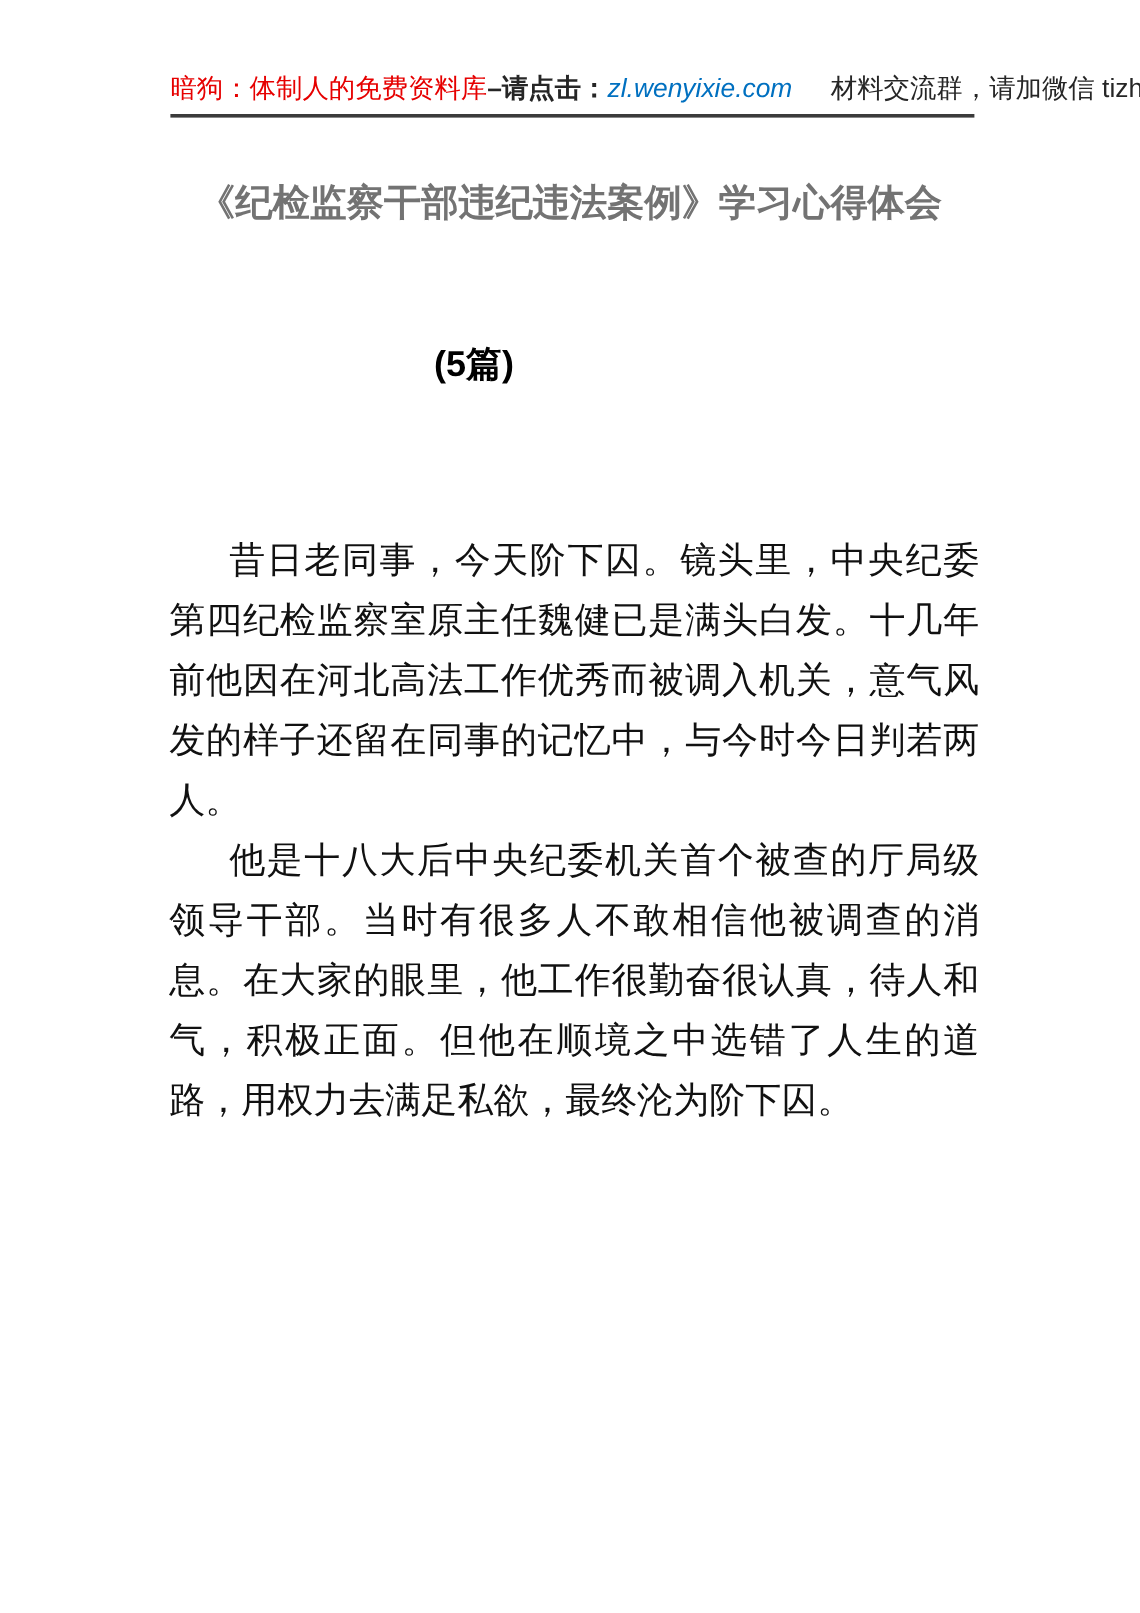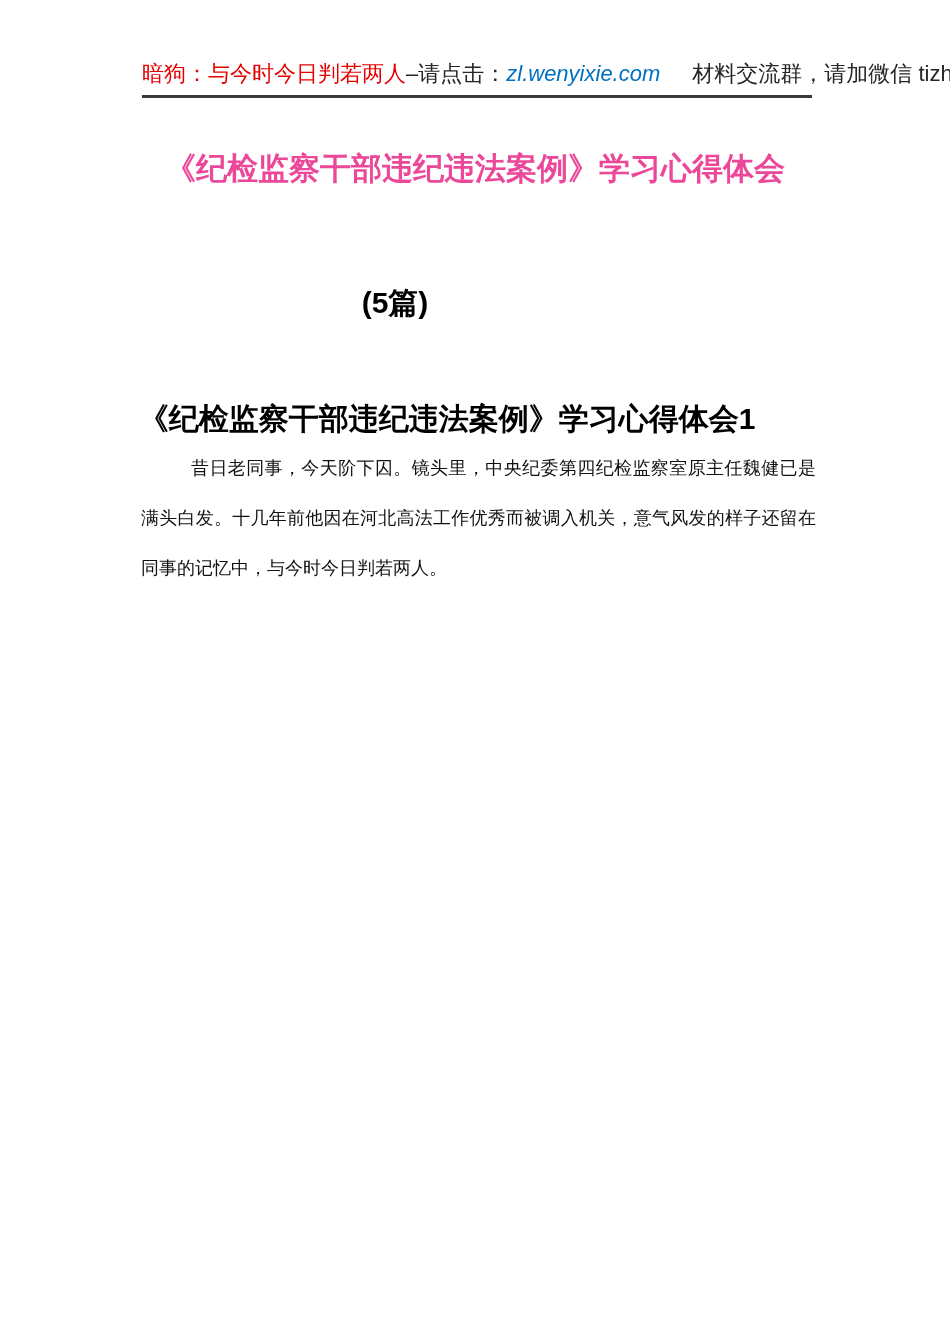--- a/index.html
+++ b/index.html
@@ -31,39 +31,39 @@
     left: 142px;
     width: 670px;
     padding-bottom: 7px;
     border-bottom: 3px solid var(--rule);
     font-size: 22px;
     line-height: 28px;
     white-space: nowrap;
     color: var(--header_text);
   }
   .promo-site-name { color: var(--red); }
-  .promo-click-label { color: var(--header_text); }
+  .promo-click-label { color: var(--header_text); font-weight: bold; }
   .promo-link {
     color: var(--link);
     text-decoration: none;
     cursor: pointer;
     font-style: italic;
   }
   .promo-wechat { margin-left: 32px; color: var(--header_text); }
 
   
   .doc-title {
     position: absolute;
     top: 148px;
     left: 139px;
     width: 672px;
     text-align: center;
     font-size: 31px;
     font-weight: bold;
-    color: #ec4899;
+    color: #737373;
     letter-spacing: 0px;
   }
   .doc-count {
     position: absolute;
     top: 283px;
     left: 0;
     width: 950px;
     text-align: center;
     font-size: 30px;
     font-weight: bold;
@@ -82,47 +82,45 @@
     color: #000000;
   }
   .section-heading > span { position: relative; left: -28px; }
 
   
   .doc-body {
     position: absolute;
     top: 443px;
     left: 141px;
     width: 675px;
-    font-size: 18px;
+    font-size: 30px;
     line-height: 50px;
     color: var(--body_text);
     text-align: justify;
   }
   .doc-body p {
     text-indent: 50px;
     margin: 0;
     word-break: normal;
   }
 </style>
 </head>
 <body>
 
 <div class="page">
 
   <div class="promo-header">
-    <span class="promo-site-name">暗狗：与今时今日判若两人</span><span class="promo-click-label">–请点击：</span><a class="promo-link">zl.wenyixie.com</a><span class="promo-wechat">材料交流群，请加微信 tizhisiri</span>
+    <span class="promo-site-name">暗狗：体制人的免费资料库</span><span class="promo-click-label">–请点击：</span><a class="promo-link">zl.wenyixie.com</a><span class="promo-wechat">材料交流群，请加微信 tizhisiri</span>
   </div>
 
   <h1 class="doc-title">《纪检监察干部违纪违法案例》学习心得体会</h1>
 
   <div class="doc-count">
     <span>(5篇)</span>
   </div>
 
-  <h2 class="section-heading">
-    <span>《纪检监察干部违纪违法案例》学习心得体会1</span>
-  </h2>
 
   <div class="doc-body">
     <p>昔日老同事，今天阶下囚。镜头里，中央纪委第四纪检监察室原主任魏健已是满头白发。十几年前他因在河北高法工作优秀而被调入机关，意气风发的样子还留在同事的记忆中，与今时今日判若两人。</p>
+    <p>他是十八大后中央纪委机关首个被查的厅局级领导干部。当时有很多人不敢相信他被调查的消息。在大家的眼里，他工作很勤奋很认真，待人和气，积极正面。但他在顺境之中选错了人生的道路，用权力去满足私欲，最终沦为阶下囚。</p>
   </div>
 
 </div>
 
 </body></html>

